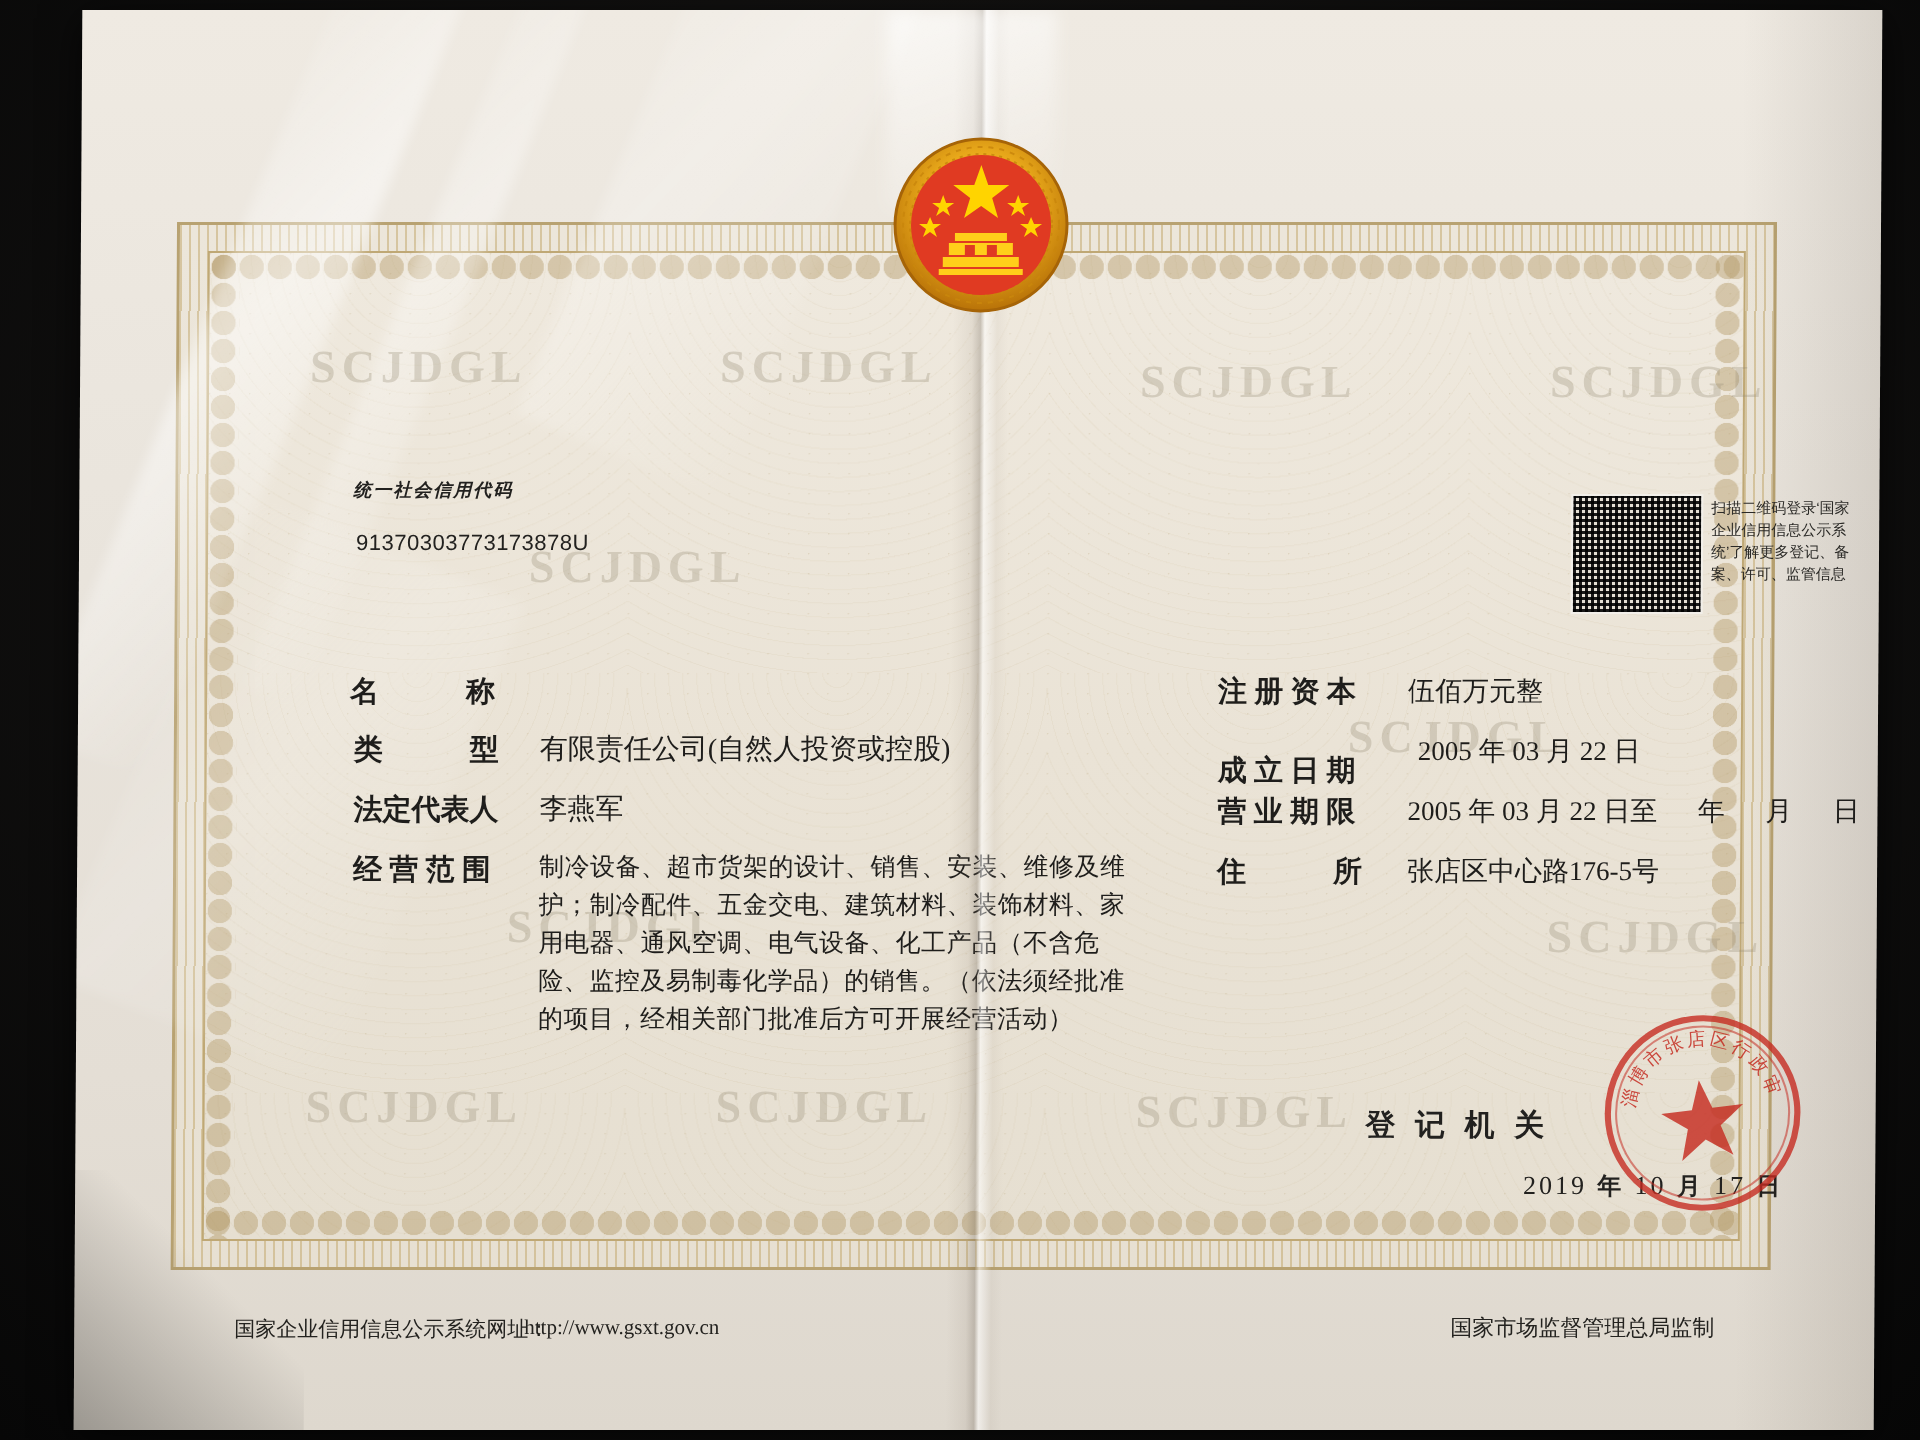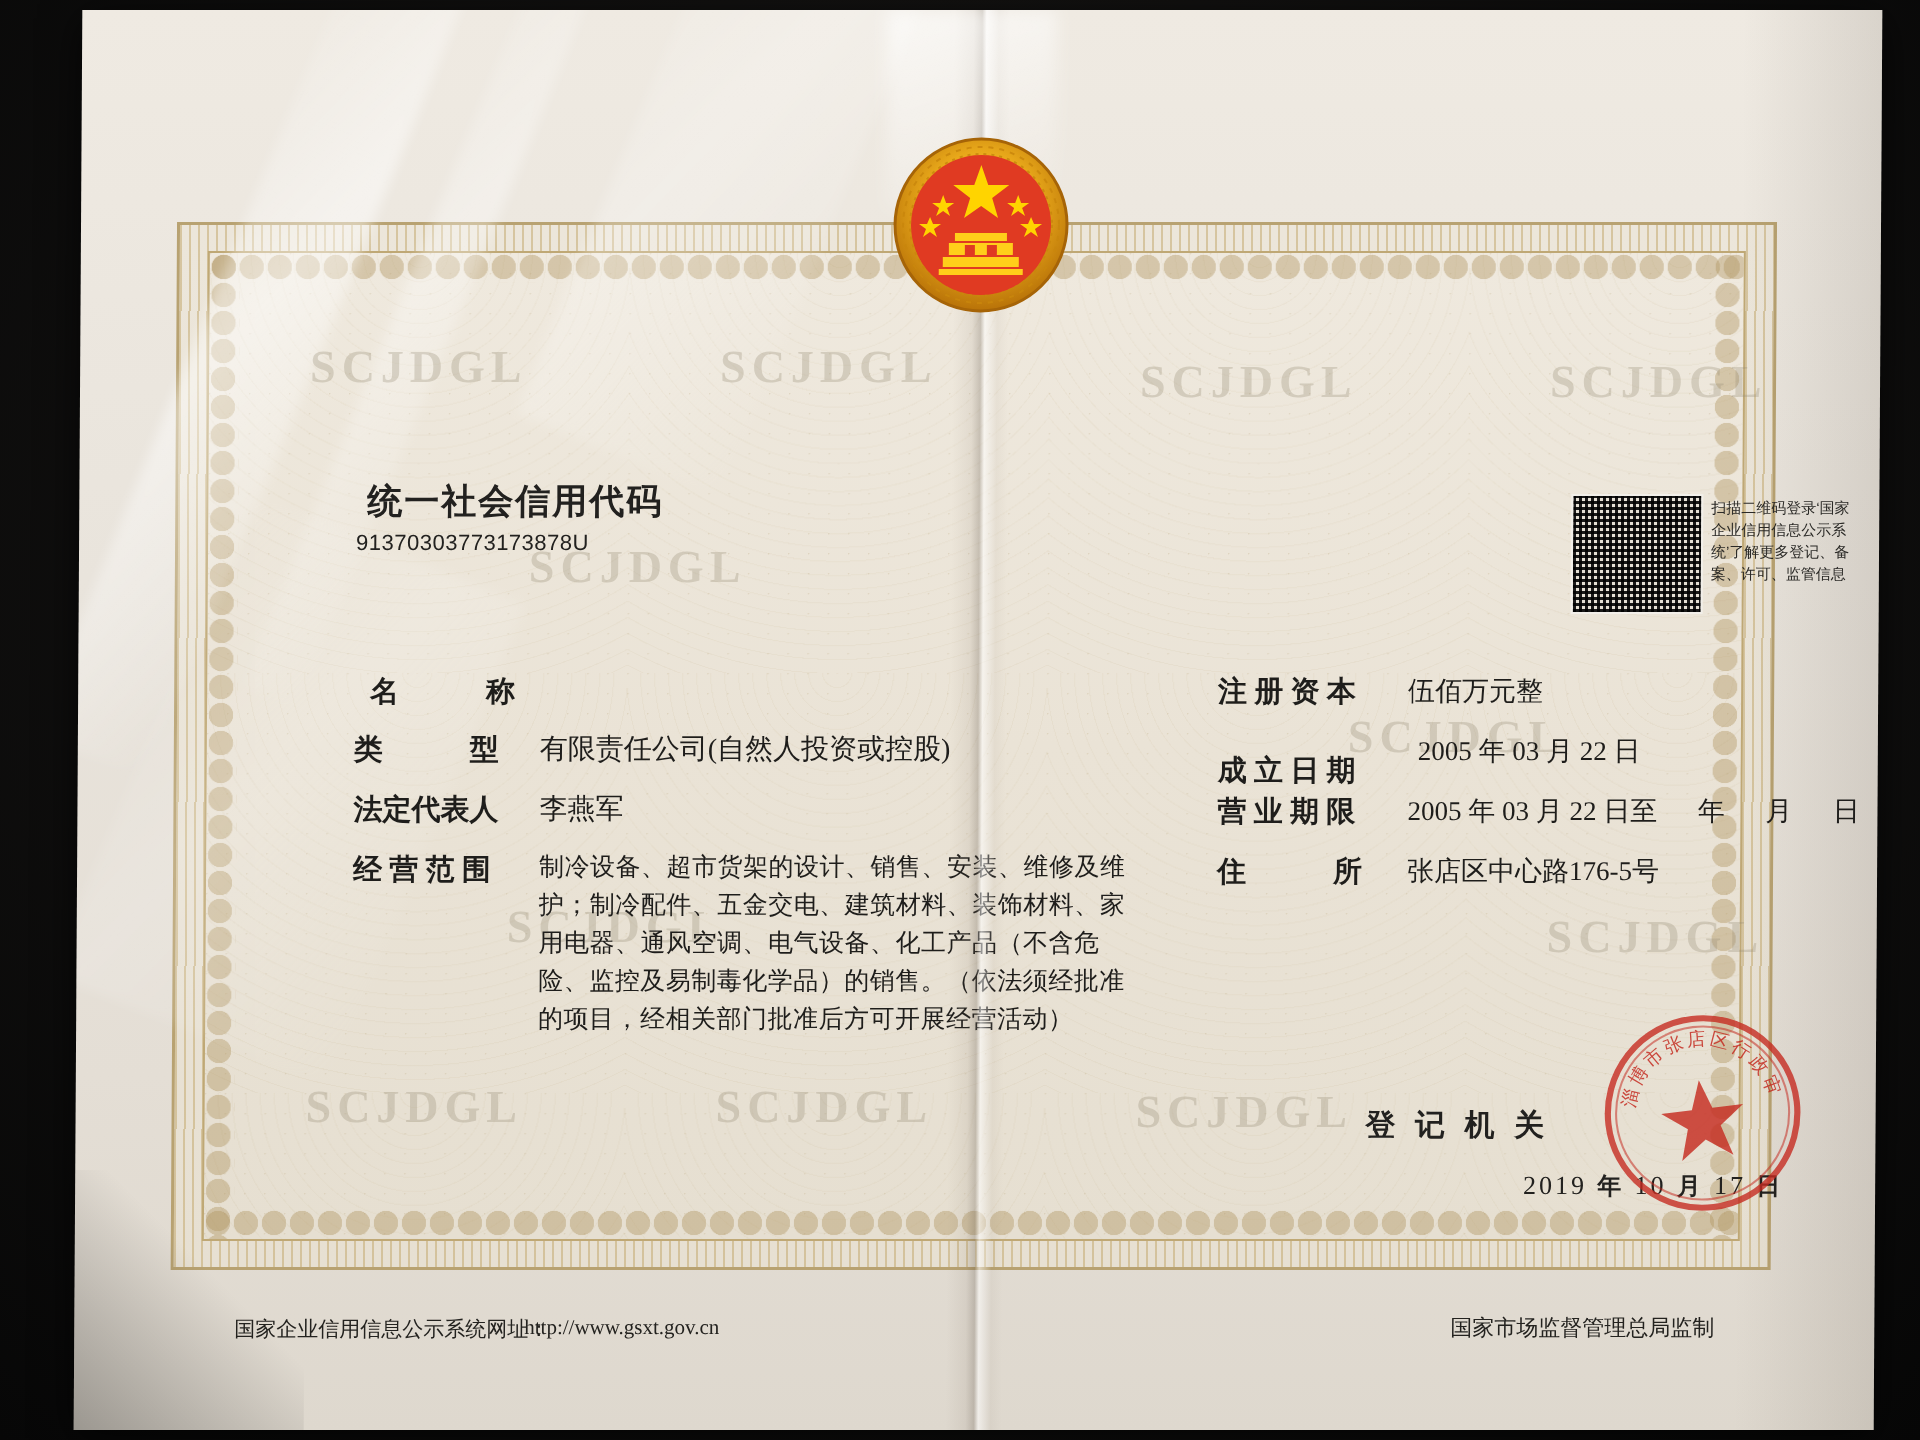--- a/index.html
+++ b/index.html
@@ -166,22 +166,22 @@
     font-family: "Liberation Serif", serif;
     color: #22211f;
     font-weight: bold;
   }
   .val {
     font-family: "Liberation Serif", serif;
     color: #22211f;
   }
 
   #usci-label {
-    position: absolute; left: 288px; top: 468px;
-    font-size: 35px; letter-spacing: 2px;
+    position: absolute; left: 274px; top: 468px;
+    font-size: 18px; letter-spacing: 2px; font-style: italic;
   }
   #usci-value {
     position: absolute; left: 277px; top: 520px;
     font-size: 22px; letter-spacing: .5px;
     font-family: "Liberation Sans", sans-serif;
   }
   .fname {
     position: absolute;
     font-family: "Liberation Serif", serif;
     font-weight: bold;
@@ -356,21 +356,21 @@
 
   <div id="content">
 
 
     <div class="lbl" id="usci-label">统一社会信用代码</div>
     <div class="val" id="usci-value">91370303773173878U</div>
 
     <div id="qr-box"></div>
     <div id="qr-note">扫描二维码登录‘国家企业信用信息公示系统’了解更多登记、备案、许可、监管信息</div>
 
-    <div class="fname" style="left:292px; top:662px;">名　　　称</div>
+    <div class="fname" style="left:272px; top:662px;">名　　　称</div>
 
     <div class="fname" style="left:276px; top:720px;">类　　　型</div>
     <div class="fval" style="left:462px; top:720px;">有限责任公司(自然人投资或控股)</div>
 
     <div class="fname" style="left:276px; top:780px;">法定代表人</div>
     <div class="fval" style="left:462px; top:780px;">李燕军</div>
 
     <div class="fname" style="left:276px; top:840px;">经 营 范 围</div>
     <div id="scope-value">制冷设备、超市货架的设计、销售、安装、维修及维护；制冷配件、五金交电、建筑材料、装饰材料、家用电器、通风空调、电气设备、化工产品（不含危险、监控及易制毒化学品）的销售。（依法须经批准的项目，经相关部门批准后方可开展经营活动）</div>
 

